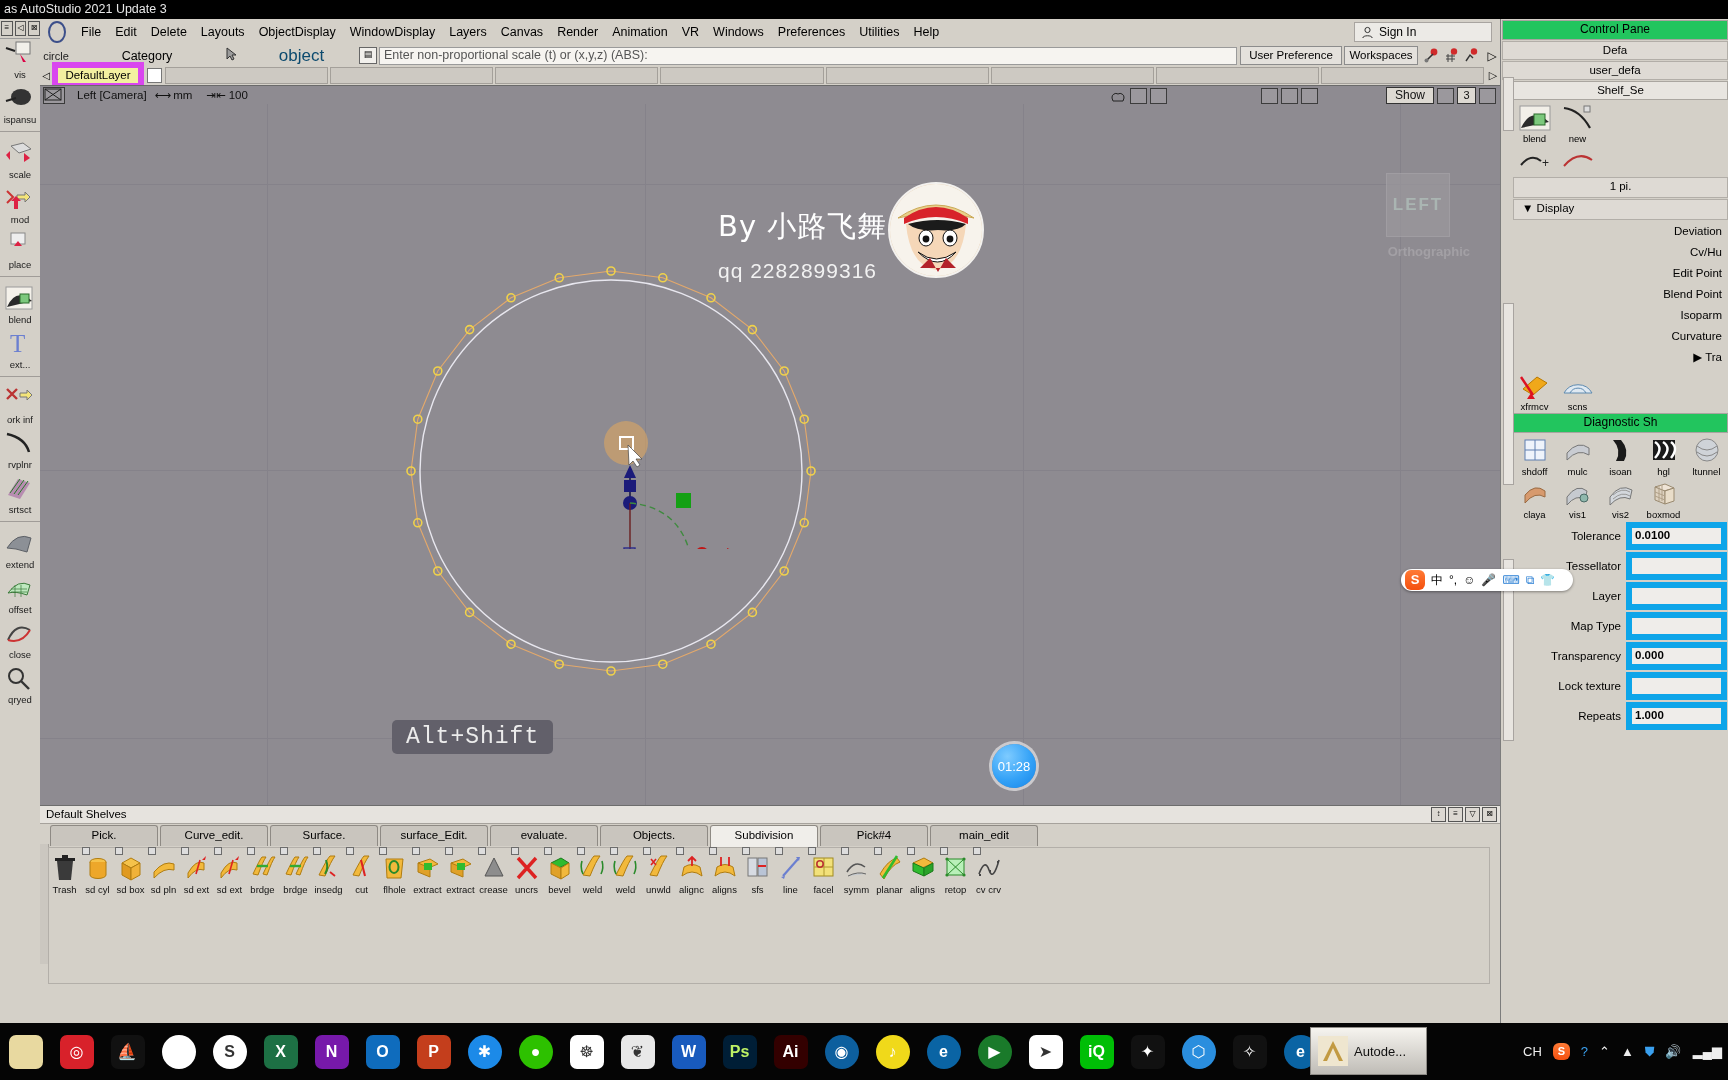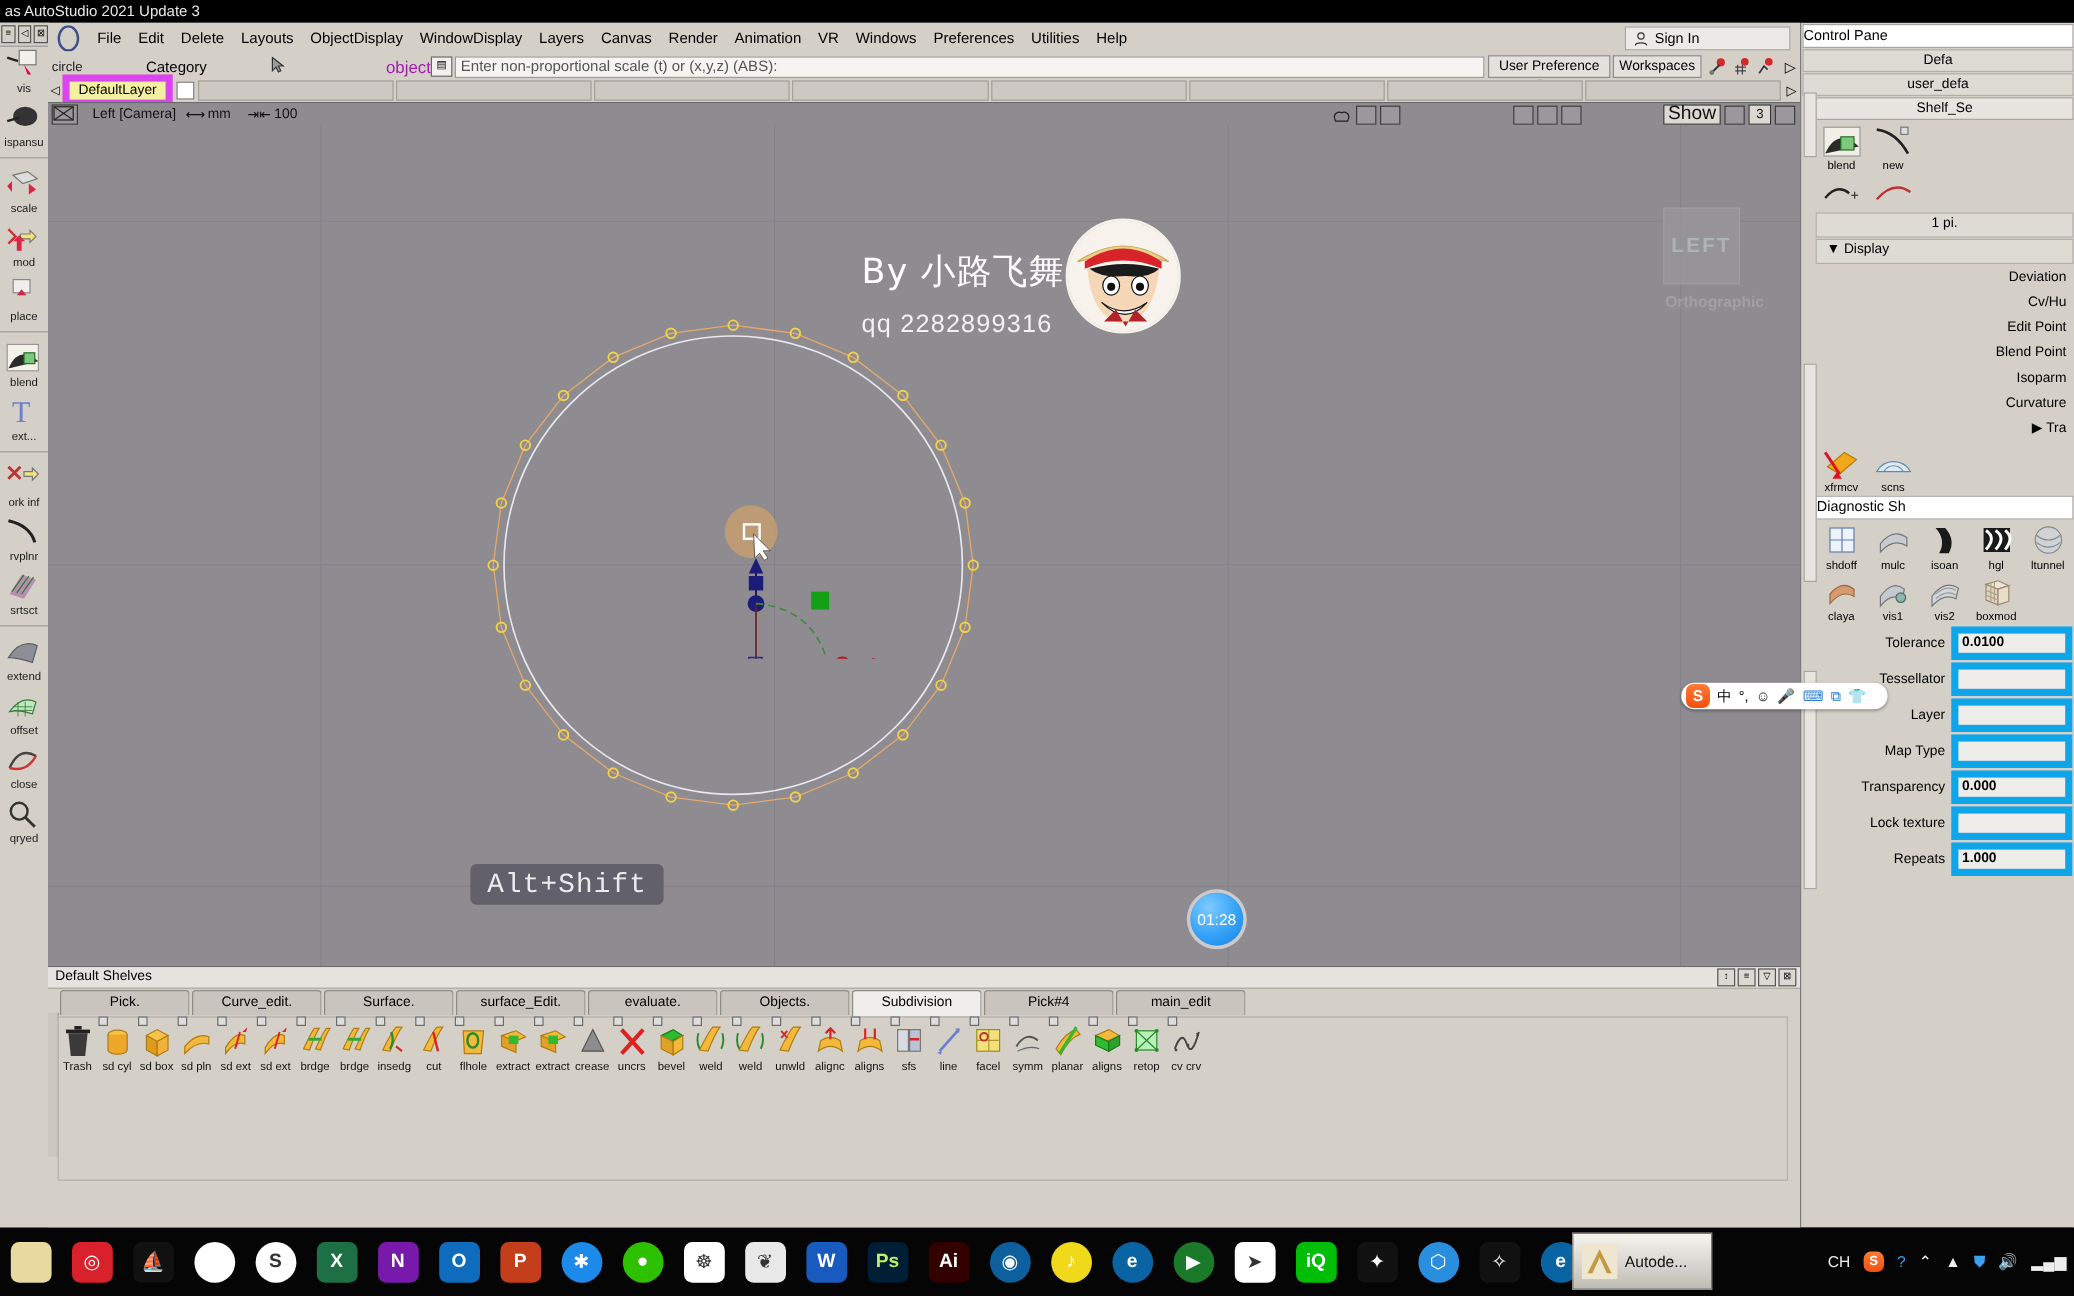--- a/index.html
+++ b/index.html
@@ -35,21 +35,21 @@
   .signin{position:absolute;right:8px;top:3px;height:18px;width:130px;
           border:1px solid #a8a4a0;background:#eceae6;display:flex;align-items:center;gap:5px;
           padding-left:6px;font-size:12px;}
 
   
   .promptrow{position:absolute;left:40px;top:26px;width:1460px;height:21px;background:#d4d0c8;
              display:flex;align-items:center;}
   .pr-circle{width:32px;text-align:center;font-size:11px;color:#222;}
   .pr-cat{width:150px;text-align:center;font-size:12.5px;}
   .pr-arrowico{width:22px;text-align:center;}
-  .pr-obj{width:115px;text-align:right;font-size:14px;color:#a21caf;}
+  .pr-obj{width:115px;text-align:center;font-size:17px;color:#0c4a6e;}
   .pr-listico{width:16px;height:15px;border:1px solid #666;background:#f2f0ec;font-size:9px;
               text-align:center;line-height:13px;margin-right:2px;}
   .pr-input{flex:1;height:16px;background:#f6f4f0;border:1px solid #9a9a9a;
             font-size:12.5px;color:#555;padding:0 4px;line-height:15px;overflow:hidden;white-space:nowrap;}
   .pr-ups{width:100px;height:17px;border:1px solid #8c8c8c;background:#e4e1dc;text-align:center;
           font-size:11.5px;line-height:16px;margin-left:3px;}
   .pr-ws{width:72px;height:17px;border:1px solid #8c8c8c;background:#e4e1dc;text-align:center;
          font-size:11.5px;line-height:16px;margin-left:2px;}
   .pr-pins{width:66px;display:flex;align-items:center;justify-content:center;gap:3px;}
   .pr-tri{width:16px;text-align:center;font-size:12px;}
@@ -66,21 +66,21 @@
 
   
   .vpwrap{position:absolute;left:40px;top:66px;width:1460px;height:720px;background:#8e8b91;
           border-top:1px solid #6a6a6a;}
   .vpbar{position:absolute;left:0;top:0;width:1460px;height:18px;background:#8e8b91;
          display:flex;align-items:center;font-size:11.5px;color:#111;}
   .vp-ico{width:20px;height:15px;border:1px solid #3a3a3a;margin-left:3px;position:relative;background:#9b989d;}
   .vp-txt{margin-left:12px;}
   .vp-icons-r{position:absolute;right:4px;top:1px;display:flex;gap:3px;align-items:center;}
   .vp-sqico{width:15px;height:14px;border:1px solid #3c3c3c;background:#9b989d;}
-  .vp-show{width:46px;height:15px;border:1px solid #333;background:#ddd9d2;font-size:16px;
+  .vp-show{width:46px;height:15px;border:1px solid #333;background:#ddd9d2;font-size:12px;
            text-align:center;line-height:14px;}
   .vp-num{width:17px;height:15px;border:1px solid #333;background:#ddd9d2;font-size:11px;
           text-align:center;line-height:14px;}
   .canvas{position:absolute;left:0;top:18px;width:1460px;height:702px;background:#8e8b91;overflow:hidden;}
 
   .gridline{position:absolute;background:#85828a;}
   .wm-by{position:absolute;left:678px;top:103px;font-size:29px;color:#fff;letter-spacing:1px;
          font-family:"DejaVu Sans",sans-serif;}
   .wm-qq{position:absolute;left:678px;top:155px;font-size:21px;color:#f2f2f2;letter-spacing:1px;}
   .wm-av{position:absolute;left:848px;top:78px;width:92px;height:92px;border-radius:50%;
@@ -123,21 +123,21 @@
   .sh .gl{height:34px;display:flex;align-items:center;justify-content:center;padding-top:4px;}
   .sh .lb{font-size:9.5px;color:#111;line-height:10px;white-space:nowrap;}
   .shelfbody{position:absolute;left:8px;top:41px;width:1440px;height:135px;
              border:1px solid #b3afa9;background:#d4d0c8;}
   .shelf-left-grip{position:absolute;left:0;top:38px;width:8px;height:120px;background:#cbc7c0;
                    border-right:1px solid #a6a29c;}
 
   
   .cpanel{position:absolute;left:1500px;top:19px;width:228px;height:1004px;background:#d4d0c8;
           border-left:1px solid #7c7c7c;overflow:hidden;}
-  .cp-h{height:18px;background:#ffffff;border:1px solid #a8a4a0;
+  .cp-h{height:18px;background:#22c55e;border:1px solid #a8a4a0;text-align:center;
         font-size:12px;line-height:17px;margin:1px;}
   .cp-sub{height:17px;background:#dedad4;border:1px solid #b2aea8;text-align:center;
           font-size:11.5px;line-height:16px;margin:1px;}
   .cp-shelfhead{height:17px;background:#e8e5e0;border:1px solid #aaa6a0;text-align:center;
                 font-size:11.5px;line-height:16px;margin:1px 1px 1px 12px;}
   .cp-icons{display:flex;flex-wrap:wrap;margin-left:12px;}
   .cp-ic{width:43px;text-align:center;position:relative;margin-top:2px;}
   .cp-ic .g{height:30px;display:flex;align-items:center;justify-content:center;}
   .cp-ic .l{font-size:9.5px;}
   .cp-row{height:19px;border:1px solid #b2aea8;background:#dedad4;margin:1px 1px 1px 12px;

